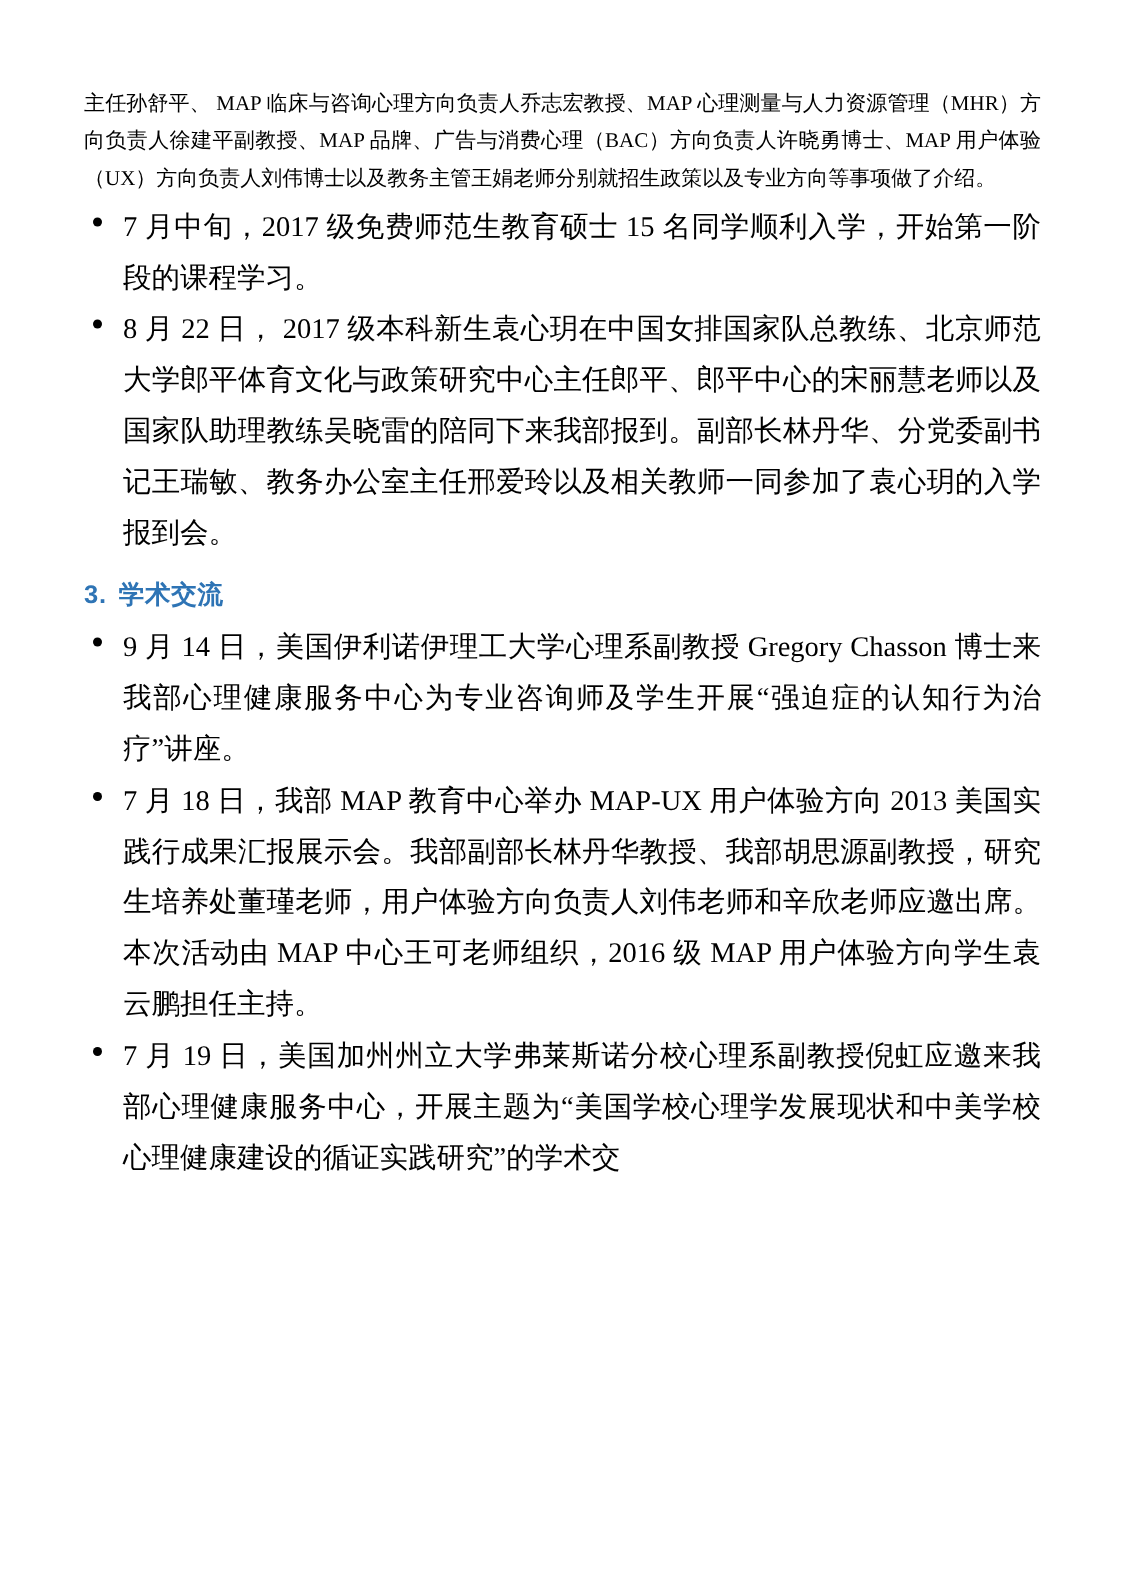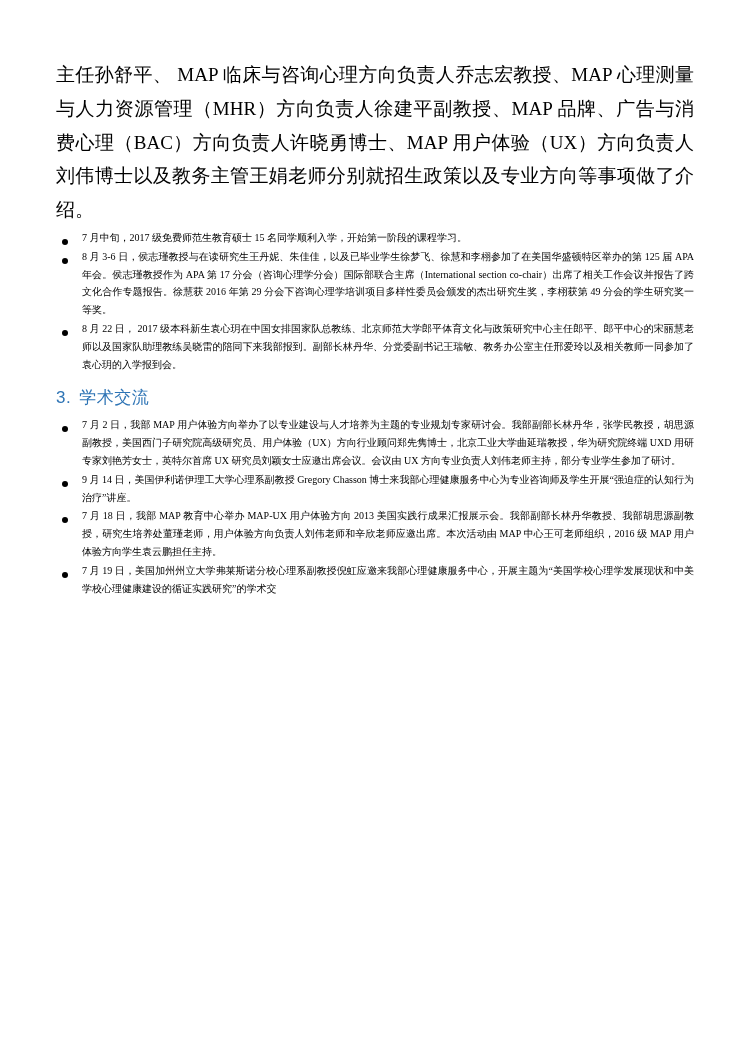--- a/index.html
+++ b/index.html
@@ -13,83 +13,81 @@
     background: #ffffff;
     margin: 0 auto;
     position: relative;
     box-sizing: border-box;
     padding: 58px 56px 30px 56px;
     font-family: "Liberation Serif", "DejaVu Serif", serif;
     color: #000000;
     overflow: hidden;
   }
   .para {
-    font-size: 19px;
+    font-size: 14px;
     line-height: 1.78;
     text-align: justify;
     text-justify: inter-ideograph;
     margin: 0 0 0.5px 0;
   }
   .intro-para {
     margin: 0 0 2px 0;
     text-indent: 0;
   }
   ul.bullets {
     list-style: none;
     margin: 0;
     padding: 0;
   }
   ul.bullets > li {
     position: relative;
     padding-left: 26px;
     margin: 0 0 1px 0;
-    font-size: 10px;
+    font-size: 19px;
     line-height: 1.78;
     text-align: justify;
     text-justify: inter-ideograph;
   }
   ul.bullets > li::before {
     content: "";
     position: absolute;
     left: 6px;
     top: 10px;
     width: 6px;
     height: 6px;
     background: #000;
     border-radius: 50%;
   }
   .section-heading {
     color: #2e74b5;
     font-size: 17px;
-    font-weight: normal;
+    font-weight: bold;
     margin: 13px 0 7px 0;
     font-family: "Liberation Sans", "DejaVu Sans", sans-serif;
     letter-spacing: 0.5px;
   }
   .section-heading .num {
     margin-right: 8px;
   }
 </style>
 </head>
 <body>
 
 <div class="page">
 
   <p class="para intro-para">主任孙舒平、 MAP 临床与咨询心理方向负责人乔志宏教授、MAP 心理测量与人力资源管理（MHR）方向负责人徐建平副教授、MAP 品牌、广告与消费心理（BAC）方向负责人许晓勇博士、MAP 用户体验（UX）方向负责人刘伟博士以及教务主管王娟老师分别就招生政策以及专业方向等事项做了介绍。</p>
 
   <ul class="bullets">
     <li>7 月中旬，2017 级免费师范生教育硕士 15 名同学顺利入学，开始第一阶段的课程学习。</li>
-    <li>8 月 3-6 日，侯志瑾教授与在读研究生王丹妮、朱佳佳，以及已毕业学生徐梦飞、徐慧和李栩参加了在美国华盛顿特区举办的第 125 届 APA 年会。侯志瑾教授作为 APA 第 17 分会（咨询心理学分会）国际部联合主席（International section co-chair）出席了相关工作会议并报告了跨文化合作专题报告。徐慧获 2016 年第 29 分会下咨询心理学培训项目多样性委员会颁发的杰出研究生奖，李栩获第 49 分会的学生研究奖一等奖。</li>
     <li>8 月 22 日， 2017 级本科新生袁心玥在中国女排国家队总教练、北京师范大学郎平体育文化与政策研究中心主任郎平、郎平中心的宋丽慧老师以及国家队助理教练吴晓雷的陪同下来我部报到。副部长林丹华、分党委副书记王瑞敏、教务办公室主任邢爱玲以及相关教师一同参加了袁心玥的入学报到会。</li>
   </ul>
 
   <h2 class="section-heading">
     <span class="num">3.</span><span>学术交流</span>
   </h2>
 
   <ul class="bullets">
-    <li>7 月 2 日，我部 MAP 用户体验方向举办了以专业建设与人才培养为主题的专业规划专家研讨会。我部副部长林丹华，张学民教授，胡思源副教授，美国西门子研究院高级研究员、用户体验（UX）方向行业顾问郑先隽博士，北京工业大学曲延瑞教授，华为研究院终端 UXD 用研专家刘艳芳女士，英特尔首席 UX 研究员刘颖女士应邀出席会议。会议由 UX 方向专业负责人刘伟老师主持，部分专业学生参加了研讨。</li>
     <li>9 月 14 日，美国伊利诺伊理工大学心理系副教授 Gregory Chasson 博士来我部心理健康服务中心为专业咨询师及学生开展“强迫症的认知行为治疗”讲座。</li>
     <li>7 月 18 日，我部 MAP 教育中心举办 MAP-UX 用户体验方向 2013 美国实践行成果汇报展示会。我部副部长林丹华教授、我部胡思源副教授，研究生培养处董瑾老师，用户体验方向负责人刘伟老师和辛欣老师应邀出席。本次活动由 MAP 中心王可老师组织，2016 级 MAP 用户体验方向学生袁云鹏担任主持。</li>
     <li>7 月 19 日，美国加州州立大学弗莱斯诺分校心理系副教授倪虹应邀来我部心理健康服务中心，开展主题为“美国学校心理学发展现状和中美学校心理健康建设的循证实践研究”的学术交</li>
   </ul>
 
 </div>
 
 </body></html>

